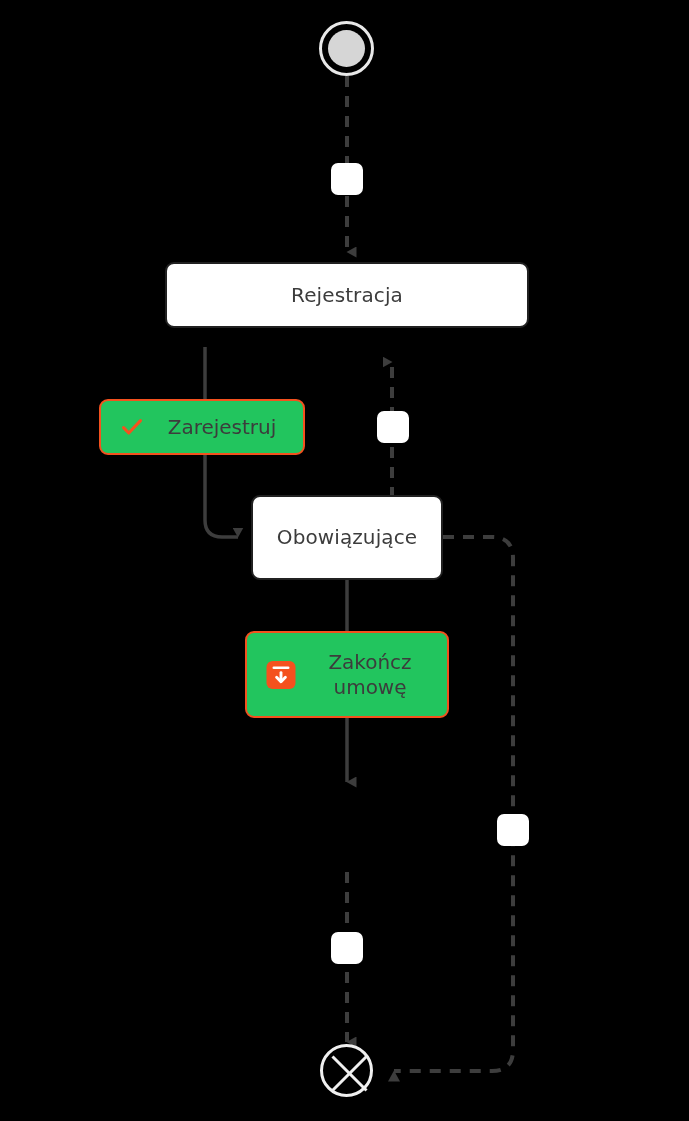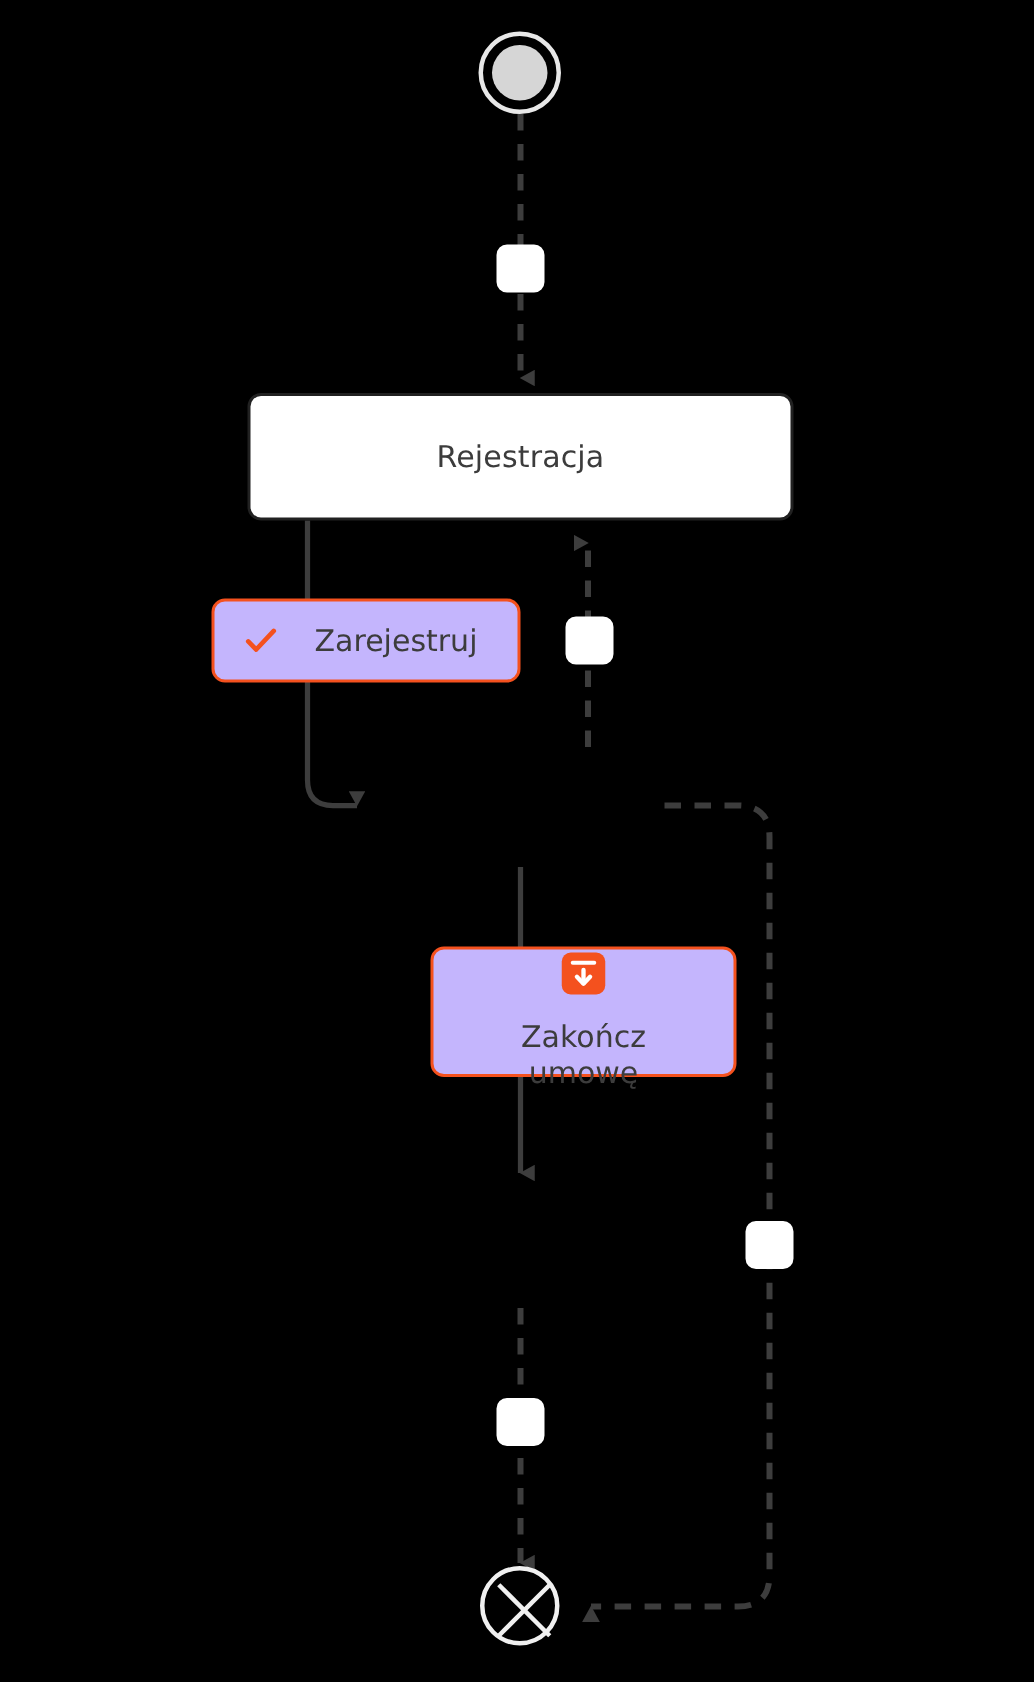--- a/index.html
+++ b/index.html
@@ -43,33 +43,32 @@
     letter-spacing: 0.1px;
     text-align: center;
     line-height: 1.22;
     z-index: 4;
   }
 
   
   .action-node {
     position: absolute;
     box-sizing: border-box;
-    background: #c4b5fd;
+    background: #22c55e;
     border: 2px solid #f4511e;
     border-radius: 9px;
     display: flex;
     align-items: center;
     justify-content: flex-start;
     gap: 14px;
     padding: 0 18px;
     color: #3c3c3c;
     font-size: 20px;
     line-height: 1.22;
     z-index: 5;
-    margin-left: 42px;
   }
   .action-node .label {
     text-align: center;
     flex: 1;
   }
   .icon-wrap {
     flex: 0 0 auto;
     display: flex;
     align-items: center;
     justify-content: center;
@@ -160,35 +159,38 @@
   <div class="start-node" style="left:319px; top:21px;"></div>
 
   <div class="trans-square" style="left:331px; top:163px;"></div>
 
   <div class="trans-square" style="left:377px; top:411px;"></div>
 
   <div class="trans-square" style="left:497px; top:814px;"></div>
 
   <div class="trans-square" style="left:331px; top:932px;"></div>
 
-  <div class="state-node" style="left:165px; top:262px; width:364px; height:85px;">
+  <div class="state-node" style="left:165px; top:262px; width:364px; height:66px;">
     <span>Rejestracja</span>
   </div>
 
   <div class="action-node" style="left:99px; top:399px; width:206px; height:56px;">
     <span class="icon-wrap">
       <svg width="26" height="26" viewBox="0 0 26 26">
         <path d="M4.5 13.6 L9.8 19 L21.5 6.6" stroke="#f4511e" stroke-width="3.1" fill="none" stroke-linecap="round" stroke-linejoin="round"></path>
       </svg>
     </span>
     <span class="label">Zarejestruj</span>
   </div>
 
-
-  <div class="action-node" style="left:245px; top:631px; width:204px; height:87px;flex-direction:column;">
+  <div class="state-node" style="left:251px; top:495px; width:192px; height:85px;">
+    <span>Obowiązujące</span>
+  </div>
+
+  <div class="action-node" style="left:245px; top:631px; width:204px; height:87px;">
     <span class="icon-wrap">
       <svg width="32" height="32" viewBox="0 0 32 32">
         <rect x="1.5" y="2" width="29" height="28" rx="6" fill="#f4511e"></rect>
         <rect x="7.5" y="7.5" width="17" height="2.6" rx="1.3" fill="#ffffff"></rect>
         <path d="M16 13.6 L16 22.2" stroke="#ffffff" stroke-width="2.9" stroke-linecap="round" fill="none"></path>
         <path d="M11.6 18.2 L16 22.8 L20.4 18.2" stroke="#ffffff" stroke-width="2.9" fill="none" stroke-linecap="round" stroke-linejoin="round"></path>
       </svg>
     </span>
     <span class="label">
       <span>Zakończ</span><br>

